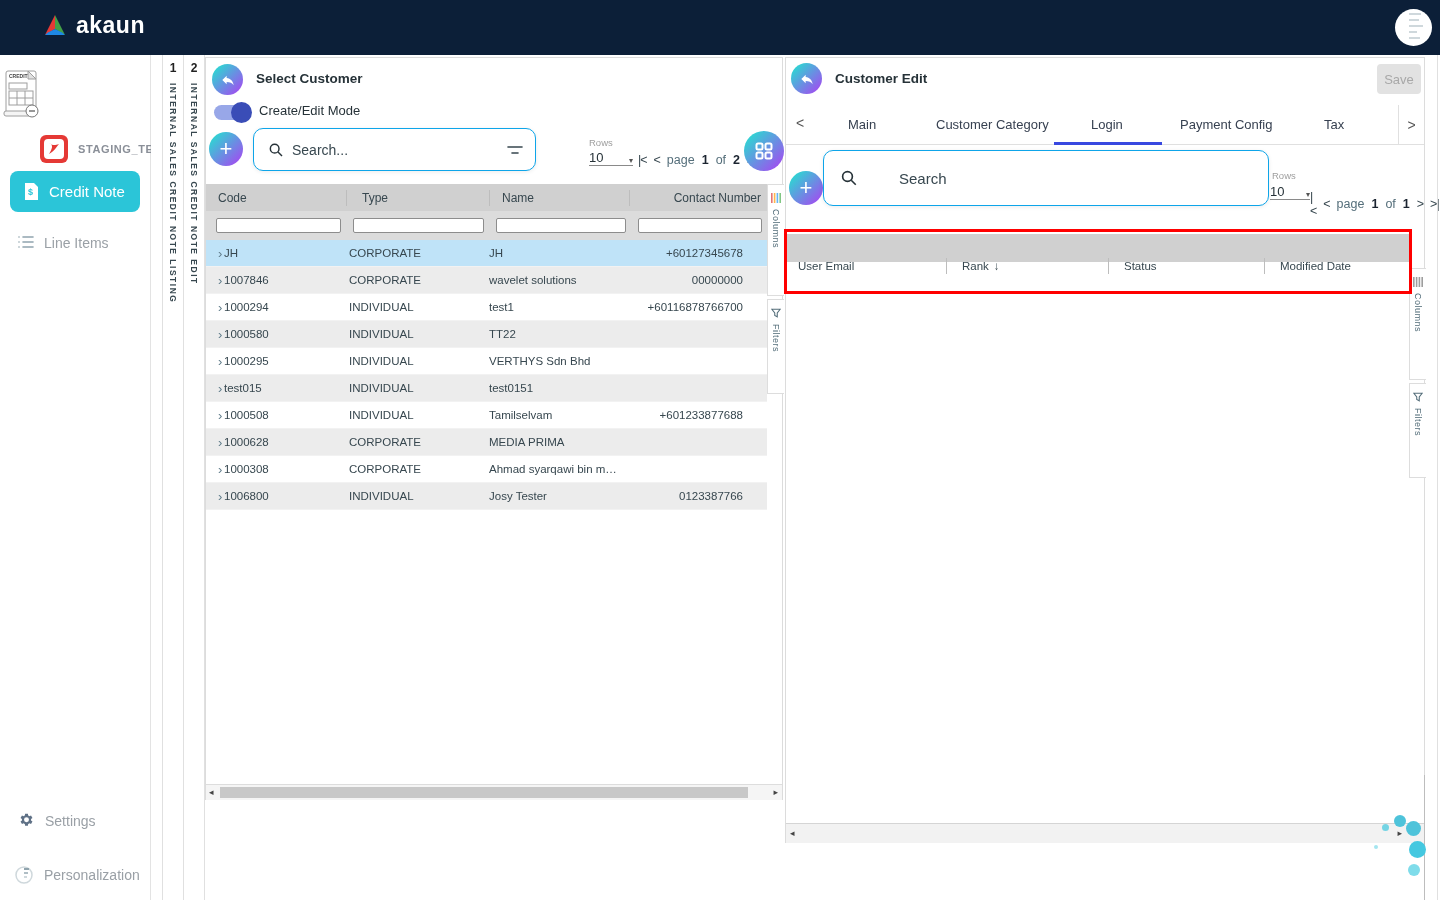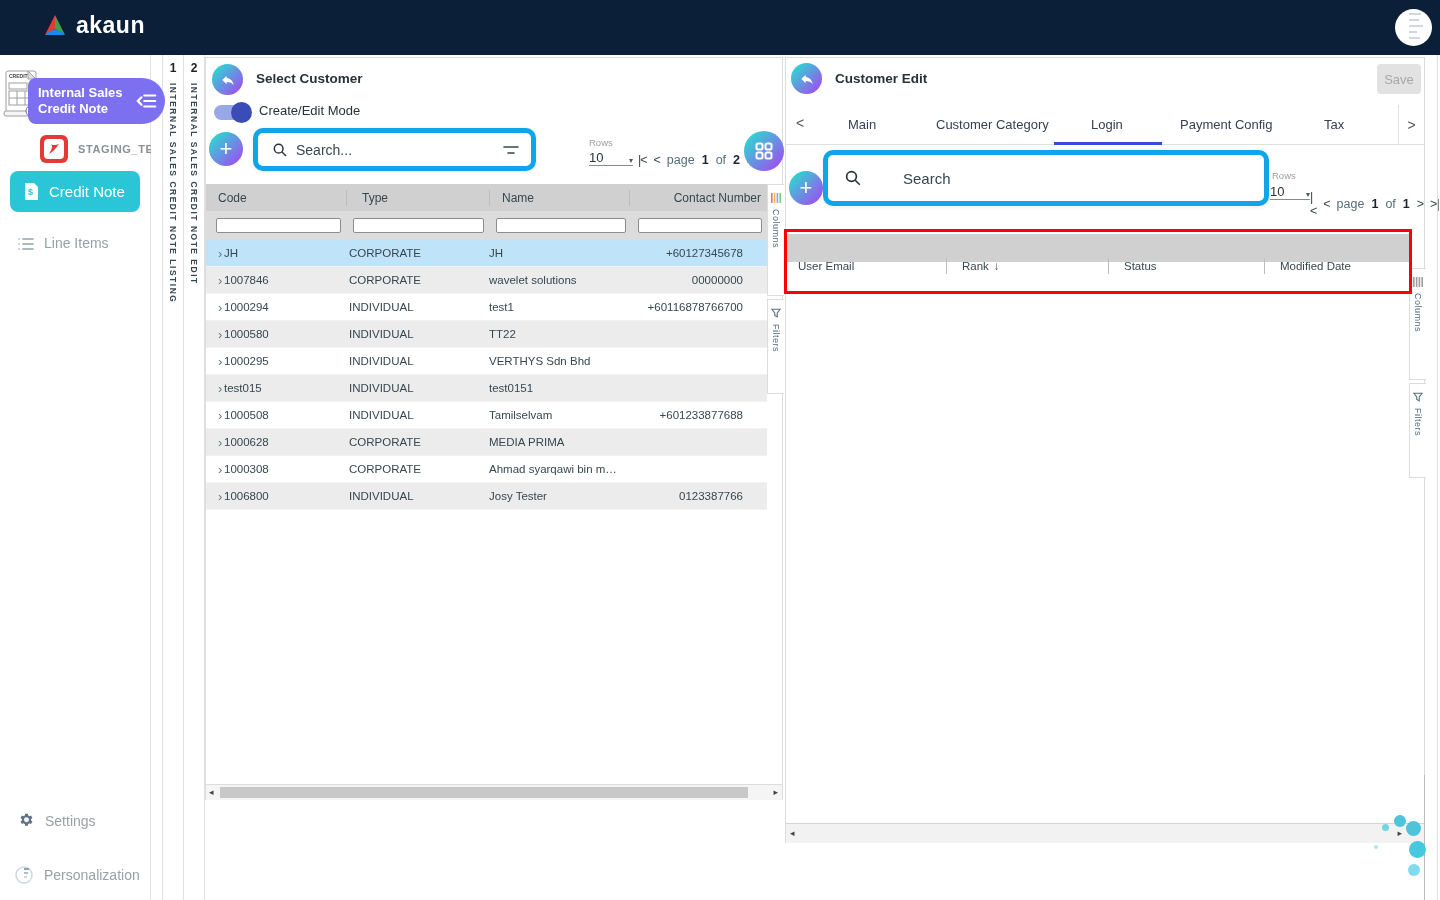--- a/index.html
+++ b/index.html
@@ -23,41 +23,41 @@
                  border-radius:8px 23px 23px 8px; color:#fff; font-size:13px; font-weight:600;
                  line-height:1.25; display:flex; align-items:center; padding:0 30px 0 10px; z-index:5; }
   .collapse-ic { position:absolute; right:7px; top:12px; }
   .tenant-row { position:absolute; left:40px; top:80px; display:flex; align-items:center; gap:10px; }
   .tenant-ic { width:28px; height:28px; background:#E53935; border-radius:6px; position:relative; }
   .tenant-ic .inner { position:absolute; left:4px; top:4px; width:20px; height:20px; background:#fff; border-radius:4px; }
   .tenant-label { font-size:11px; font-weight:600; color:#8a8f98; letter-spacing:.6px; }
   .creditnote-btn { position:absolute; left:10px; top:116px; width:130px; height:41px; background:#2BC5D8;
                     border-radius:8px; display:flex; align-items:center; gap:10px; padding-left:14px;
                     color:#fff; font-size:15px; cursor:pointer; }
-  .lineitems-row { position:absolute; left:18px; top:180px; display:flex; align-items:flex-end; gap:10px;
+  .lineitems-row { position:absolute; left:18px; top:180px; display:flex; align-items:flex-start; gap:10px;
                    color:#9aa0a6; font-size:14px; }
   .settings-row { position:absolute; left:18px; top:757px; display:flex; align-items:flex-end; gap:10px;
                   color:#9aa0a6; font-size:14px; }
   .person-row { position:absolute; left:14px; top:810px; display:flex; align-items:center; gap:10px;
                 color:#9aa0a6; font-size:14px; }
 
   
   .spacer-strip { position:absolute; left:151px; top:55px; width:12px; height:845px; background:#fff;
                   border-right:1px solid #e0e0e0; }
   .wtab { position:absolute; top:55px; width:21px; height:845px; background:#fff;
           border-right:1px solid #e0e0e0; cursor:pointer; }
   .wtab .num { display:block; text-align:center; margin-top:6px; font-size:12px; font-weight:bold; color:#222; }
   .wtab .vlabel { position:absolute; left:50%; transform:translateX(-50%); top:28px;
                   writing-mode:vertical-rl; font-size:8.5px; font-weight:600; color:#37474f;
                   letter-spacing:1.5px; white-space:nowrap; }
 
   
   .gcircle { border-radius:50%; background:linear-gradient(135deg,#2BD9D2 10%,#A04EF0 90%);
              display:flex; align-items:center; justify-content:center; cursor:pointer; }
-  .searchbox { background:#fff; border:5px solid #0ea5e9; border-radius:10px;
+  .searchbox { background:#fff; border:1px solid #0ea5e9; border-radius:10px;
                box-shadow:0 1px 4px rgba(0,0,0,.08); display:flex; align-items:center; }
   .searchbox input { border:none; outline:none; flex:1; font-size:14px; color:#263238;
                      font-family:"Liberation Sans",sans-serif; background:transparent; }
   .searchbox input::placeholder { color:#37474f; opacity:1; }
   .rows-label { font-size:9.5px; color:#9e9e9e; }
   .rows-select { border-bottom:1px solid #8a8a8a; font-size:13px; color:#263238;
                  display:flex; justify-content:space-between; align-items:flex-end; cursor:pointer; }
   .rows-select .caret { font-size:8px; color:#555; }
   .pager { display:flex; align-items:center; gap:7px; font-size:12.5px; color:#546e7a; }
   .pager .pbtn { cursor:pointer; color:#37474f; letter-spacing:-1px; }
@@ -186,31 +186,20 @@
         <rect x="7" y="16" width="18" height="6" fill="none" stroke="#9e9e9e"></rect>
         <rect x="7" y="24" width="24" height="14" fill="none" stroke="#9e9e9e"></rect>
         <line x1="15" y1="24" x2="15" y2="38" stroke="#9e9e9e"></line>
         <line x1="23" y1="24" x2="23" y2="38" stroke="#9e9e9e"></line>
         <line x1="7" y1="31" x2="31" y2="31" stroke="#9e9e9e"></line>
         <rect x="2" y="44" width="26" height="5" rx="2" fill="#f5f5f5" stroke="#9e9e9e"></rect>
         <circle cx="30" cy="44" r="6" fill="#fff" stroke="#757575"></circle>
         <line x1="27" y1="44" x2="33" y2="44" stroke="#757575" stroke-width="1.5"></line>
       </svg>
     </span>
-    <div class="module-pill">
-      <span>Internal Sales Credit Note</span>
-      <span class="collapse-ic">
-        <svg width="22" height="22" viewBox="0 0 24 24" fill="none" stroke="#fff" stroke-width="2.4" stroke-linecap="round">
-          <line x1="9" y1="6" x2="21" y2="6"></line>
-            <line x1="9" y1="12" x2="21" y2="12"></line>
-            <line x1="9" y1="18" x2="21" y2="18"></line>
-          <polyline points="6,8 2,12 6,16" fill="none"></polyline>
-        </svg>
-      </span>
-    </div>
     <div class="tenant-row">
       <span class="tenant-ic">
         <span class="inner"></span>
         <svg width="28" height="28" viewBox="0 0 28 28" style="position:absolute;left:0;top:0">
           <path d="M9 8 C14 10 12 14 9 19 C15 16 16 12 19 9 C14 11 12 10 9 8 Z" fill="#E53935"></path>
         </svg>
       </span>
       <span class="tenant-label">STAGING_TENANT</span>
     </div>
     <div class="creditnote-btn">

